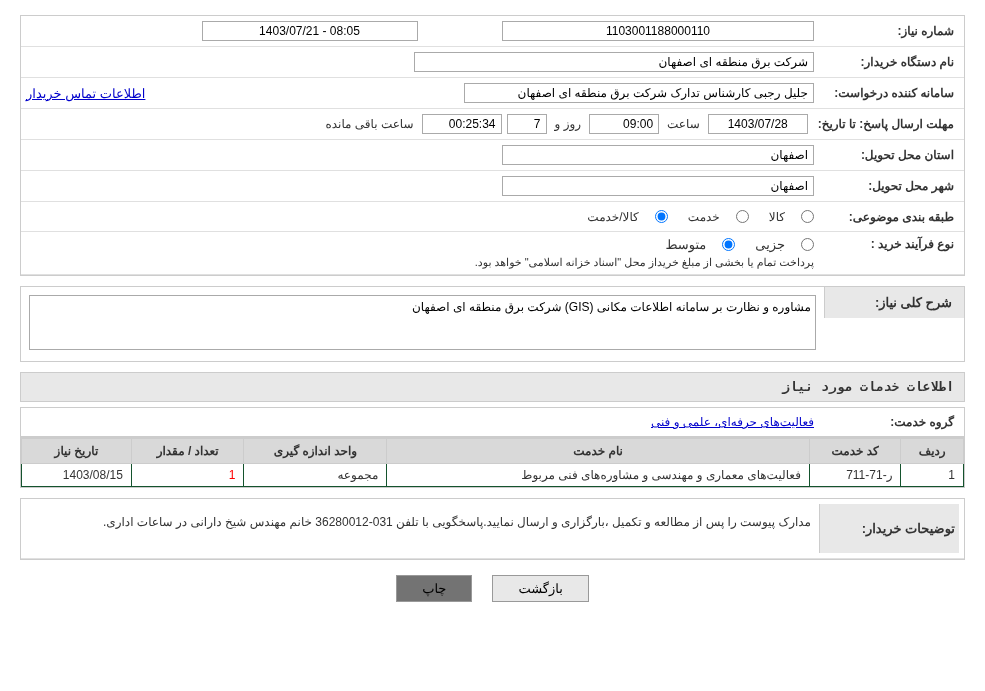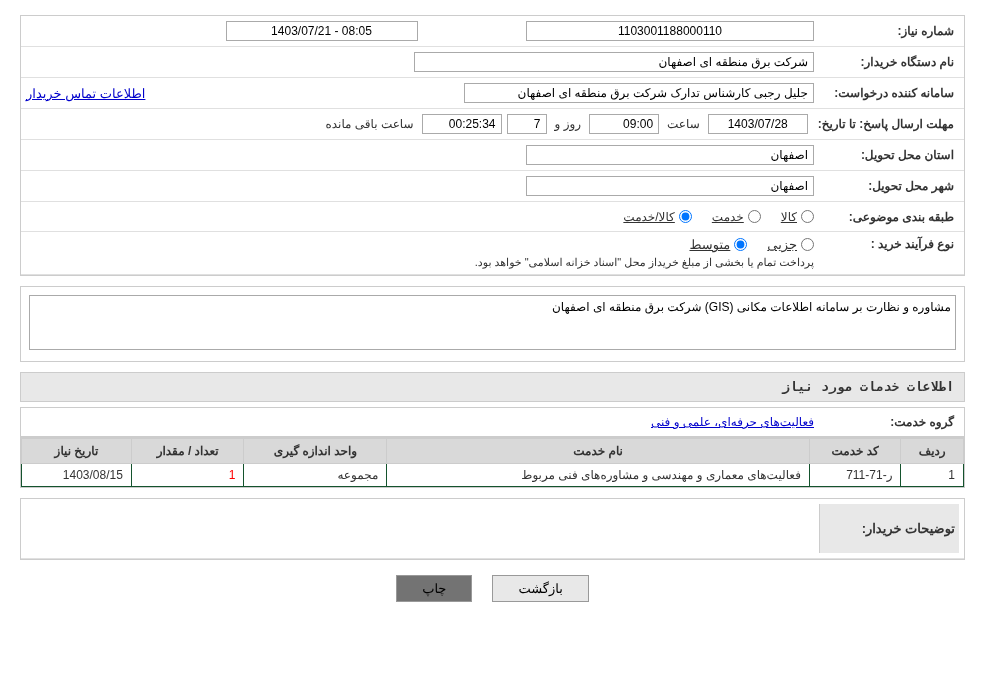--- a/index.html
+++ b/index.html
@@ -53,24 +53,24 @@
     }
     .input-field {
       border: 1px solid #aaa;
       padding: 2px 5px;
       font-size: 12px;
       font-family: Tahoma, Arial, sans-serif;
       direction: rtl;
       background: #fff;
     }
     .input-wide {
-      width: 288px;
+      width: 312px;
     }
     .input-medium {
-      width: 192px;
+      width: 216px;
     }
     .input-small {
       width: 100px;
     }
     .blue-link {
       color: #0000cc;
       text-decoration: underline;
       cursor: pointer;
     }
     .date-time-row {
@@ -79,22 +79,21 @@
       gap: 5px;
     }
     .radio-group {
       display: flex;
       gap: 20px;
       align-items: center;
     }
     .radio-item {
       display: flex;
       align-items: center;
-      gap: 4px;
-      text-decoration: underline;
+      gap: 16px;
     }
     .table-section {
       border: 1px solid #ccc;
       margin-bottom: 10px;
     }
     table {
       width: 100%;
       border-collapse: collapse;
       font-size: 12px;
     }
@@ -262,20 +261,21 @@
               <span>متوسط</span>
             </label>
           </div>
           <div style="font-size:11px; color:#333;">پرداخت تمام یا بخشی از مبلغ خریداز محل "اسناد خزانه اسلامی" خواهد بود.</div>
         </div>
       </div>
 
     </div>
 
     <div style="display:flex; align-items:flex-start; margin-bottom:10px; border:1px solid #ccc;">
+      <div style="background:#e8e8e8; padding:8px 12px; font-weight:bold; font-size:13px; min-width:140px; text-align:right; border-left:1px solid #ccc; height:100%;">شرح کلی نیاز:</div>
       <div style="flex:1; padding:8px;">
         <textarea class="textarea-field" rows="2" readonly="" style="height: 55px;">مشاوره و نظارت بر سامانه اطلاعات مکانی (GIS) شرکت برق منطقه ای اصفهان</textarea>
       </div>
     </div>
 
     <div class="section-title">اطلاعات خدمات مورد نیاز</div>
 
     <div class="form-row" style="border:1px solid #ccc; margin-bottom:0;">
       <span class="label">گروه خدمت:</span>
       <div class="value">
@@ -304,20 +304,21 @@
               <td style="color: red;">1</td>
               <td>1403/08/15</td>
             </tr>
           </tbody>
       </table>
     </div>
 
     <div style="border:1px solid #ccc; margin-bottom:10px;">
       <div class="buyer-desc-section">
         <div style="background:#e8e8e8; padding:8px 4px; font-weight:bold; font-size:13px; min-width:140px; text-align:right; border-left:1px solid #ccc; align-self:stretch; display:flex; align-items:center;">توضیحات خریدار:</div>
+        <div style="flex:1; padding:8px; line-height:1.7; font-size:12px;">مدارک پیوست را پس از مطالعه و تکمیل ،بارگزاری و ارسال نمایید.پاسخگویی با تلفن 031-36280012 خانم مهندس شیخ دارانی در ساعات اداری.</div>
       </div>
     </div>
 
     <div class="buttons-row">
       <button class="btn btn-back">بازگشت</button>
       <button class="btn btn-print">چاپ</button>
     </div>
 
   </div>
 </div>

